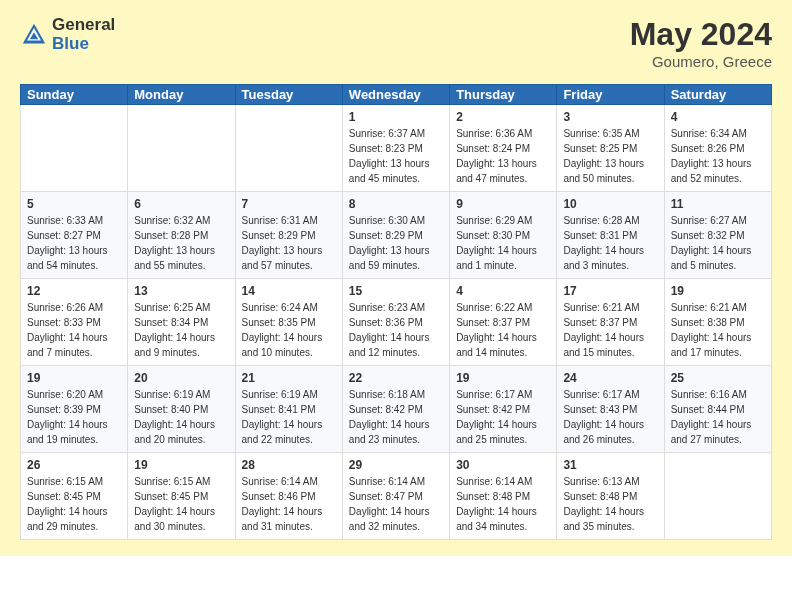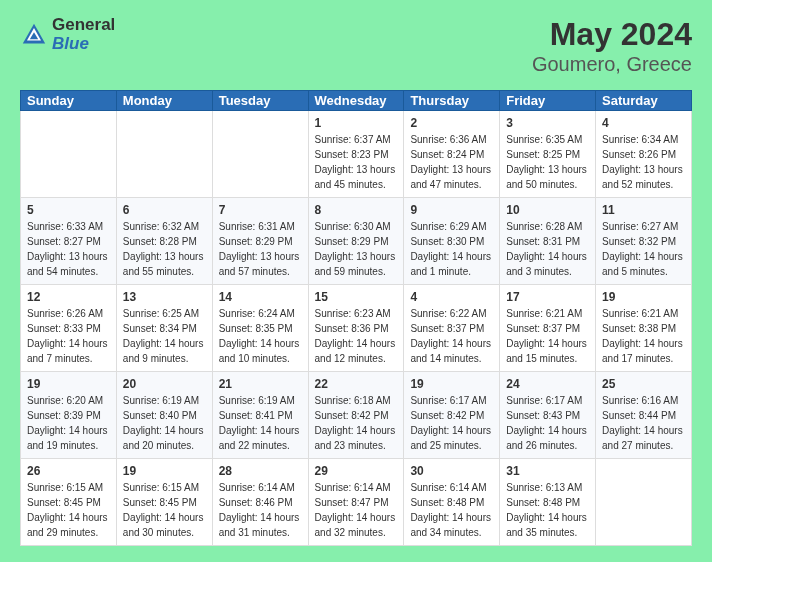--- a/index.html
+++ b/index.html
@@ -4,22 +4,22 @@
   <style>
     * { box-sizing: border-box; margin: 0; padding: 0; }
     body {
       font-family: Arial, sans-serif;
       background: #fff;
       width: 792px;
       min-height: 612px;
       overflow: hidden;
     }
     .page {
-      width: 712px;
-      background: #86efac;
+      width: 792px;
+      background: #fef9c3;
       padding: 16px 20px 16px 20px;
     }
     .header {
       display: flex;
       justify-content: space-between;
       align-items: flex-start;
       margin-bottom: 14px;
     }
     .logo {
       display: flex;
@@ -33,37 +33,36 @@
     }
     .logo-general {
       font-size: 17px;
       font-weight: bold;
       color: #333;
     }
     .logo-blue {
       font-size: 17px;
       font-weight: bold;
       color: #2a6db5;
-      font-style: italic;
     }
     .logo-icon {
       width: 28px;
       height: 28px;
     }
     .title-block {
       text-align: right;
     }
     .title-month {
       font-size: 32px;
       font-weight: bold;
       color: #333;
       margin-left: 16px;
     }
     .title-location {
-      font-size: 20px;
+      font-size: 15px;
       color: #555;
     }
     .calendar {
       width: 100%;
       border-collapse: collapse;
       table-layout: fixed;
     }
     .calendar thead tr th {
       background: #2a6db5;
       color: #fff;

